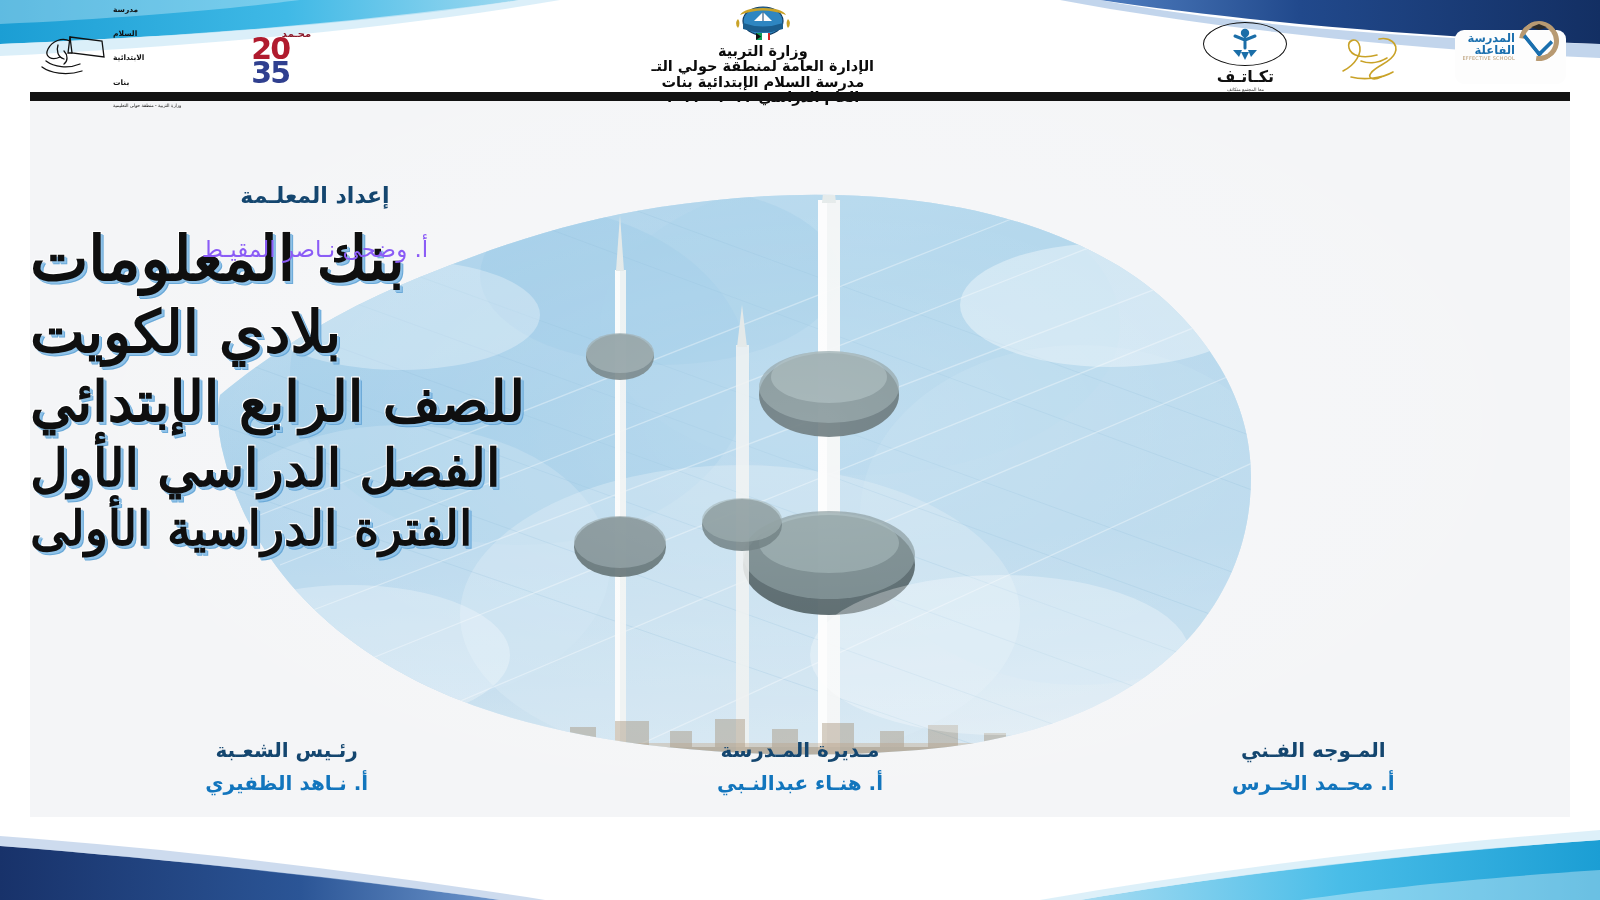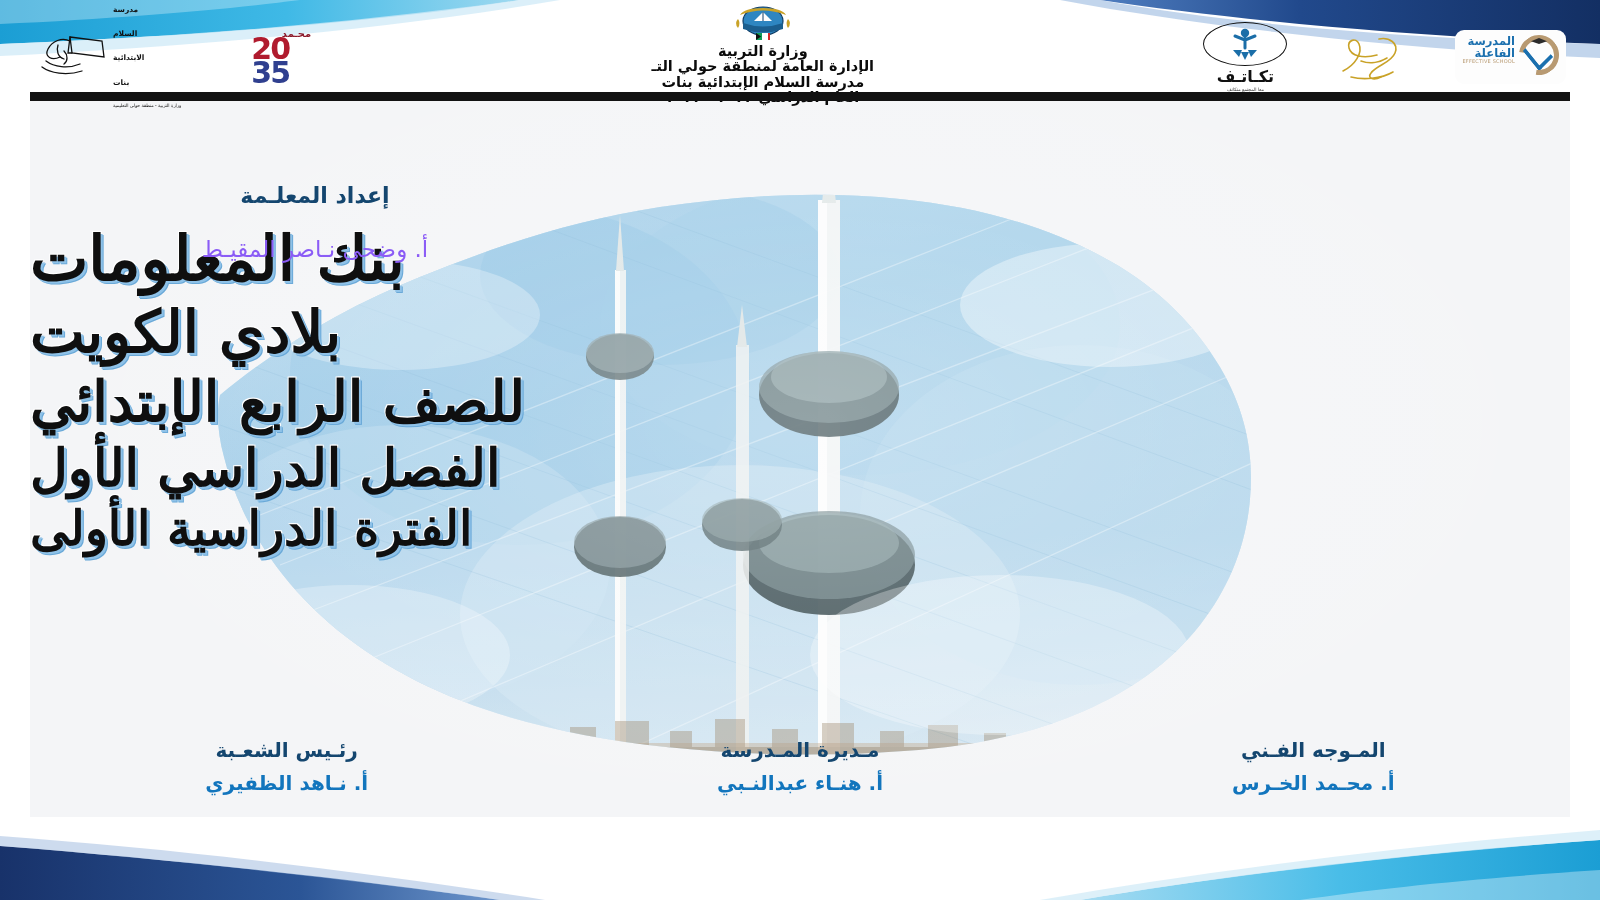--- a/index.html
+++ b/index.html
@@ -58,25 +58,25 @@
 
   .logo-cluster-left, .logo-cluster-right {
     display: flex;
     align-items: center;
     gap: 46px;
   }
 
   
   .logo-effective-school {
     display: flex;
-    align-items: flex-start;
+    align-items: flex-end;
     gap: 4px;
     background: #fdfdfd;
     border-radius: 9px;
-    padding: 5px 7px;
+    padding: 23px 7px;
     height: 54px;
   }
   .efs-mark {
     position: relative;
     width: 40px; height: 40px;
   }
   .efs-mark .ring {
     position: absolute; inset: 0;
     border: 5px solid #b89a72;
     border-radius: 50%;

